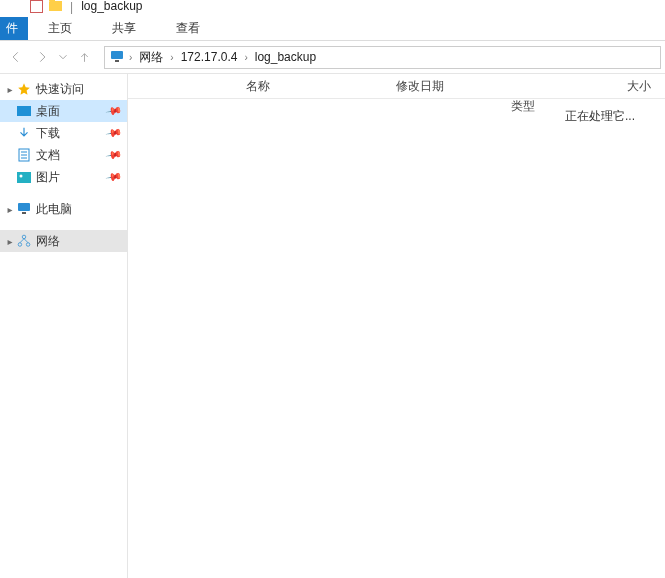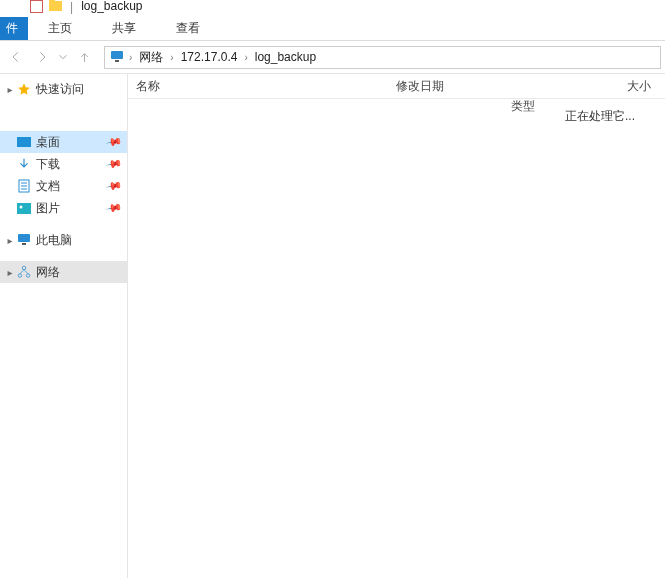--- a/index.html
+++ b/index.html
@@ -46,41 +46,41 @@
 
   
   .sb-row { height:22px; display:flex; align-items:center; position:relative;
             padding-left:4px; }
   .sb-row .expander{ width:12px; text-align:center; color:#6b6b6b; font-size:10px;}
   .sb-row .noexp{ width:12px;}
   .sb-row .ico { width:16px; height:16px; margin-right:4px; display:flex;
                  align-items:center; justify-content:center;}
   .sb-row .pin { position:absolute; right:6px; color:#9a9a9a; font-size:11px;
                  transform:rotate(35deg);}
-  .sb-row.selected{ background:#cde8ff;margin-top:31px;}
+  .sb-row.selected{ background:#cde8ff;}
   .sb-row.hl{ background:#e5e5e5;}
   .sb-group-gap{ height:10px;}
 
   
   .svg-desktop rect{fill:#1e90d6;}
   .svg-monitor .scr{fill:#2a8dd4;} .svg-monitor .base{fill:#5a5a5a;}
   .svg-down path{stroke:#2a8dd4;stroke-width:2;fill:none;}
   .svg-doc rect{fill:#fff;stroke:#2a8dd4;stroke-width:1;}
   .svg-doc line{stroke:#2a8dd4;stroke-width:1;}
   .svg-pic rect{fill:#23b0c3;} .svg-pic circle{fill:#fff;}
   .svg-net circle{fill:none;stroke:#2a8dd4;stroke-width:1.3;}
   .svg-net line{stroke:#2a8dd4;stroke-width:1.3;}
   .svg-star path{fill:#f7b500;}
 
   
   .cols { height:25px; display:flex; align-items:center; border-bottom:1px solid #e9e9e9;
           color:#444; }
   .col { padding:0 8px; height:100%; display:flex; align-items:center;
          border-right:0px solid transparent;}
-  .col.name{ width:260px;}
+  .col.name{ width:260px;justify-content:center;}
   .col.date{ width:115px;text-align:center;}
   .col.type{ width:110px;margin-top:40px;}
   .col.size{ flex:1;justify-content:center;}
 
   .processing { position:absolute; top:34px; right:30px; color:#333;}
 </style>
 </head>
 <body>
 
 <div class="title-row">

